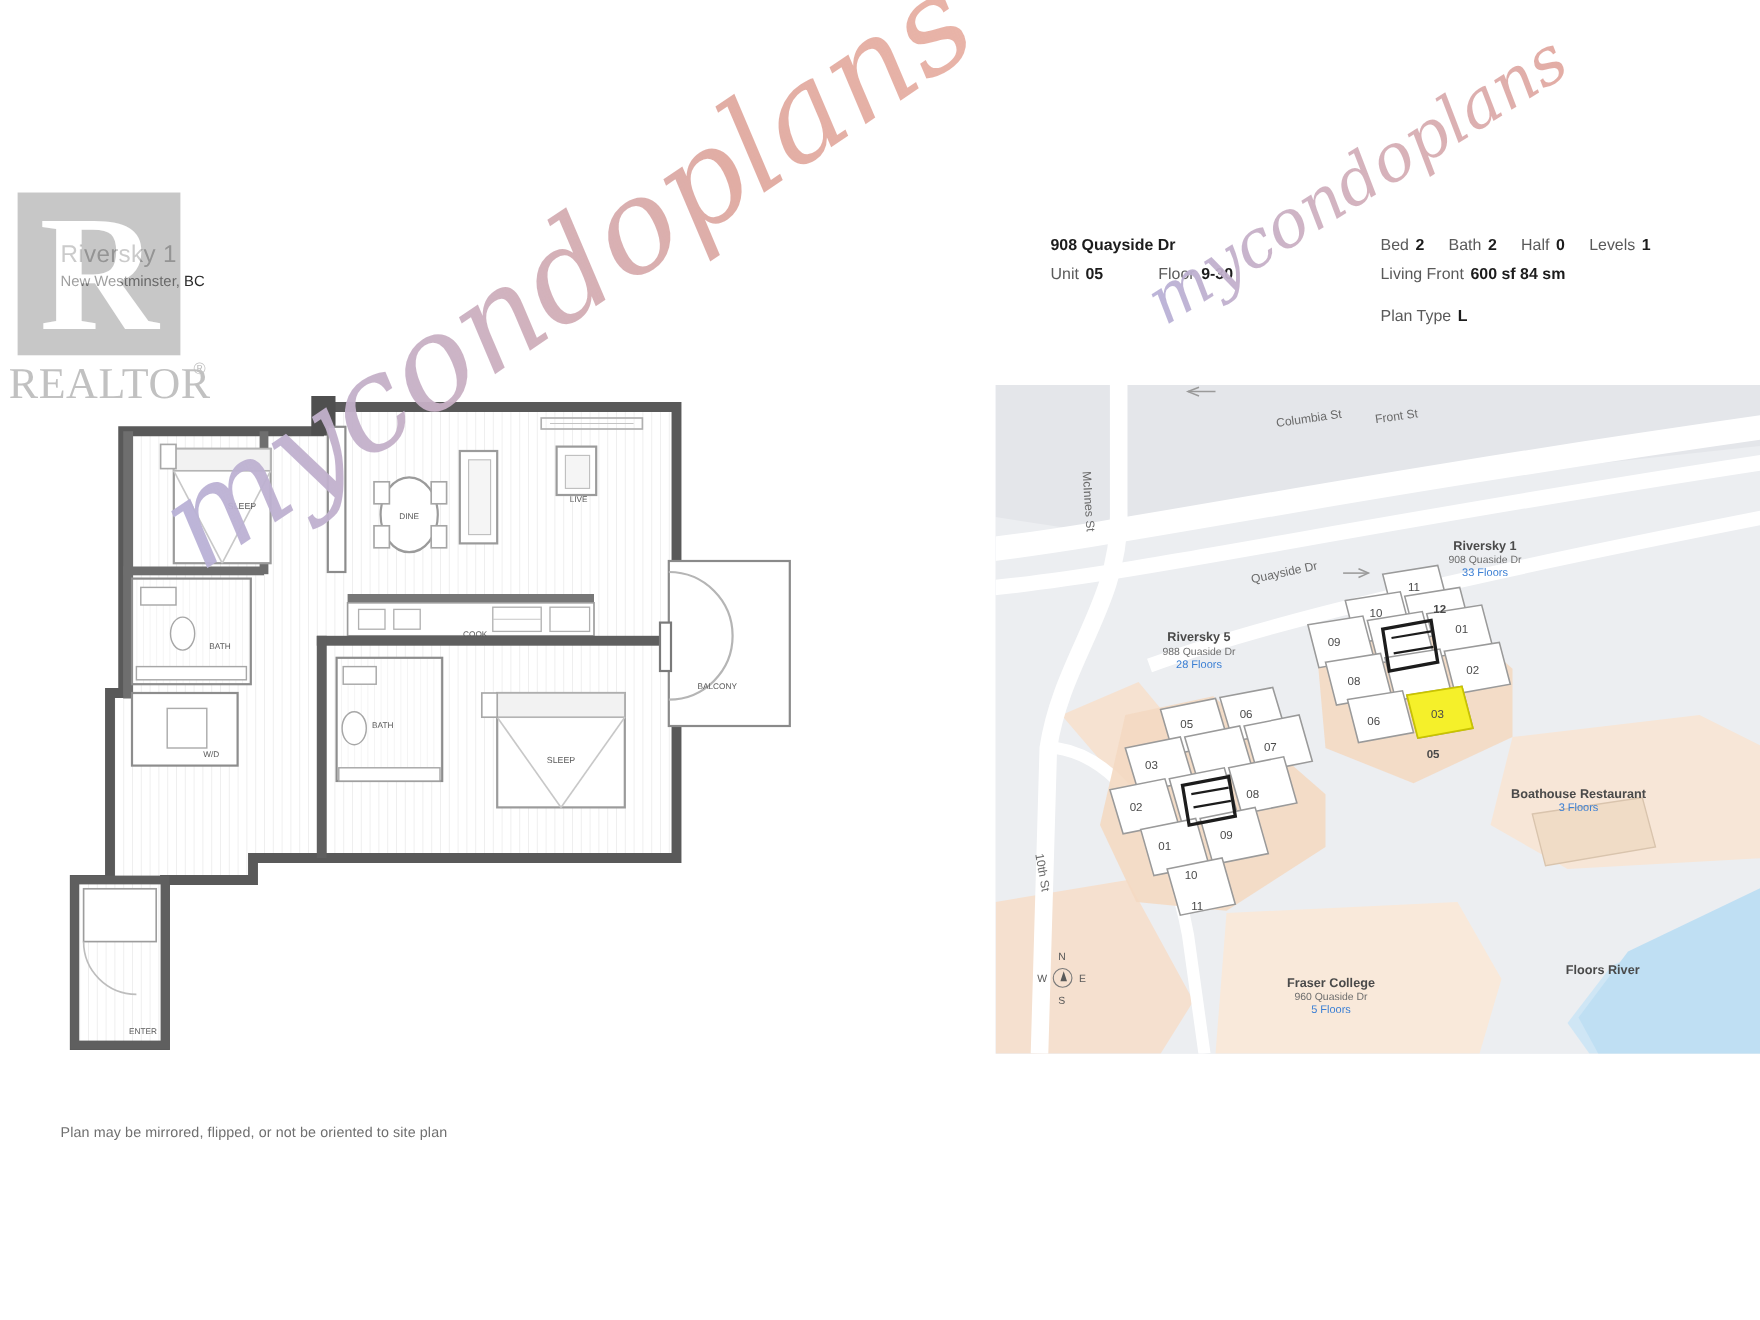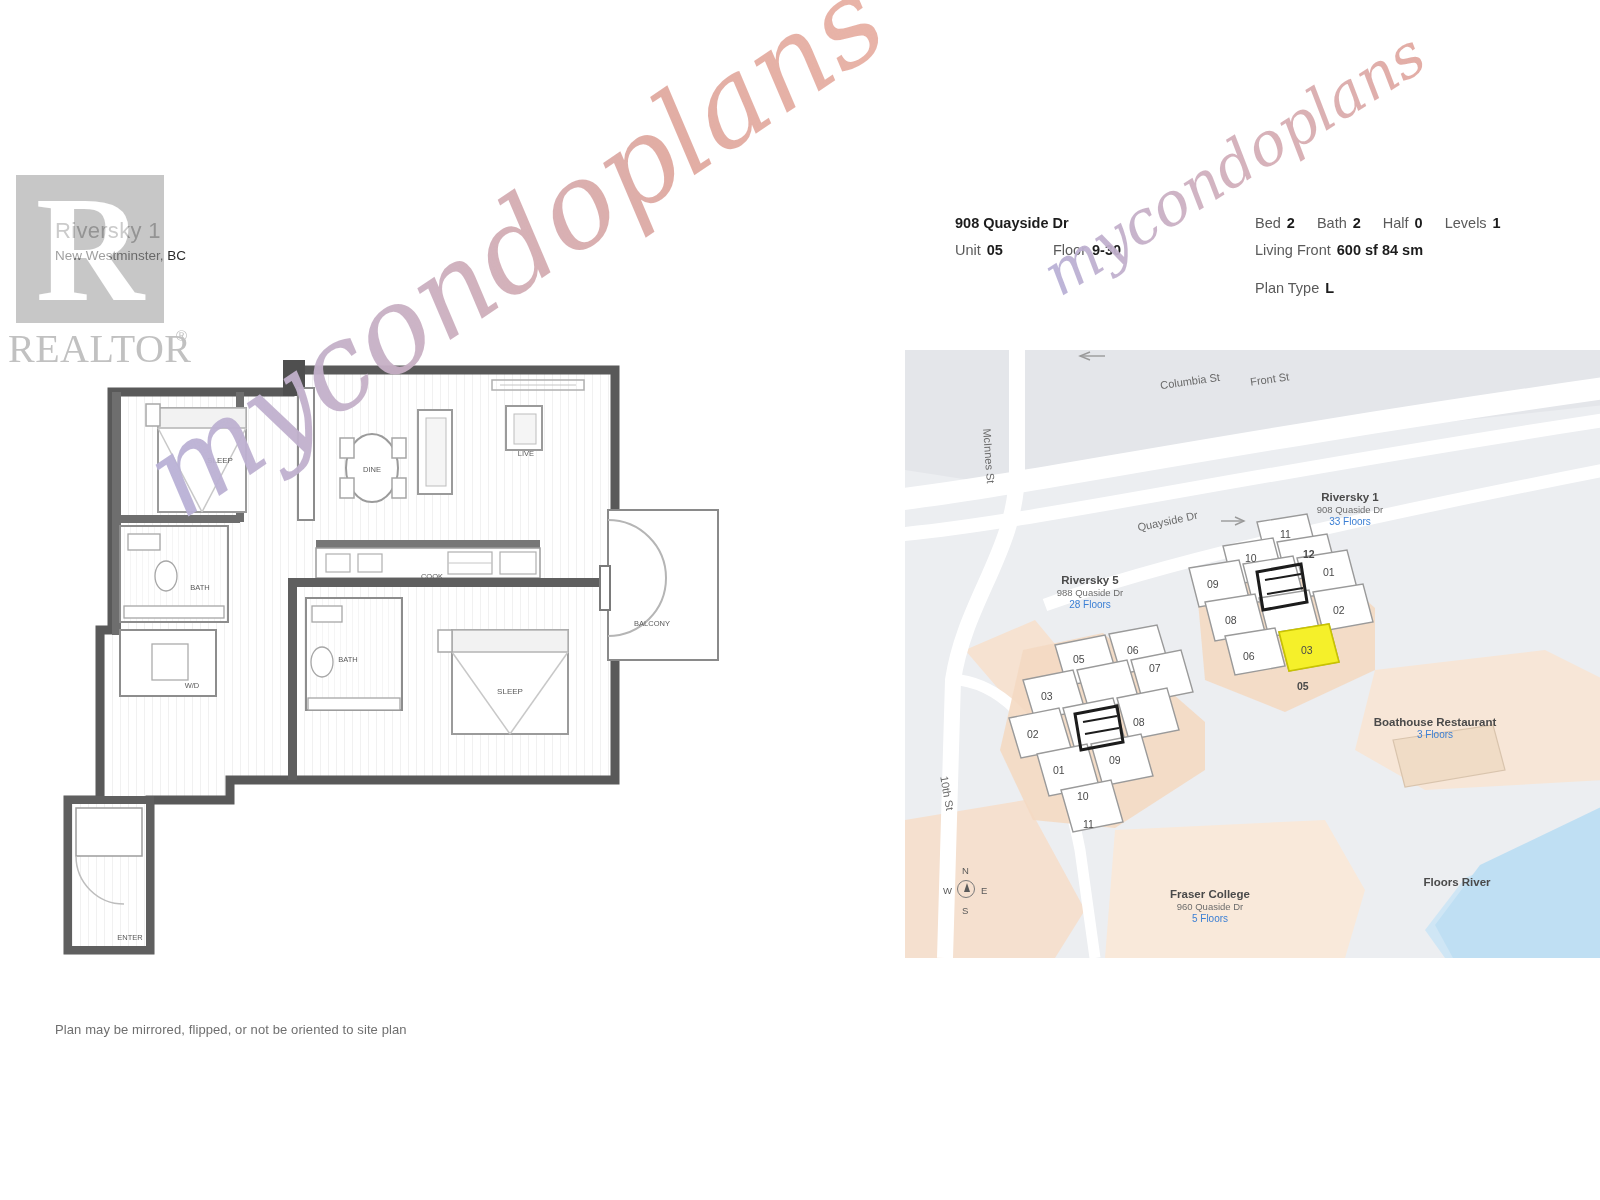--- a/index.html
+++ b/index.html
@@ -537,21 +537,21 @@
       <div class="unit-num" style="left:320px; top:264px;">08</div>
       <div class="unit-num" style="left:428px; top:254px;">02</div>
       <div class="unit-num" style="left:338px; top:300px;">06</div>
       <div class="unit-num" style="left:396px; top:294px;">03</div>
       <div class="unit-num" style="left:392px; top:330px; font-weight:bold;">05</div>
 
       <div class="unit-num" style="left:168px; top:303px;">05</div>
       <div class="unit-num" style="left:222px; top:294px;">06</div>
       <div class="unit-num" style="left:136px; top:340px;">03</div>
       <div class="unit2-label-02 unit-num" style="left:122px; top:378px;">02</div>
-      <div class="unit-num" style="left:244px; top:312px;">07</div>
+      <div class="unit-num" style="left:244px; top:324px;">07</div>
       <div class="unit-num" style="left:228px; top:366px;">08</div>
       <div class="unit-num" style="left:148px; top:414px;">01</div>
       <div class="unit-num" style="left:204px; top:404px;">09</div>
       <div class="unit-num" style="left:172px; top:440px;">10</div>
       <div class="unit-num" style="left:178px; top:468px;">11</div>
 
       <div class="compass">
         <span class="c-n">N</span>
         <span class="c-s">S</span>
         <span class="c-w">W</span>

